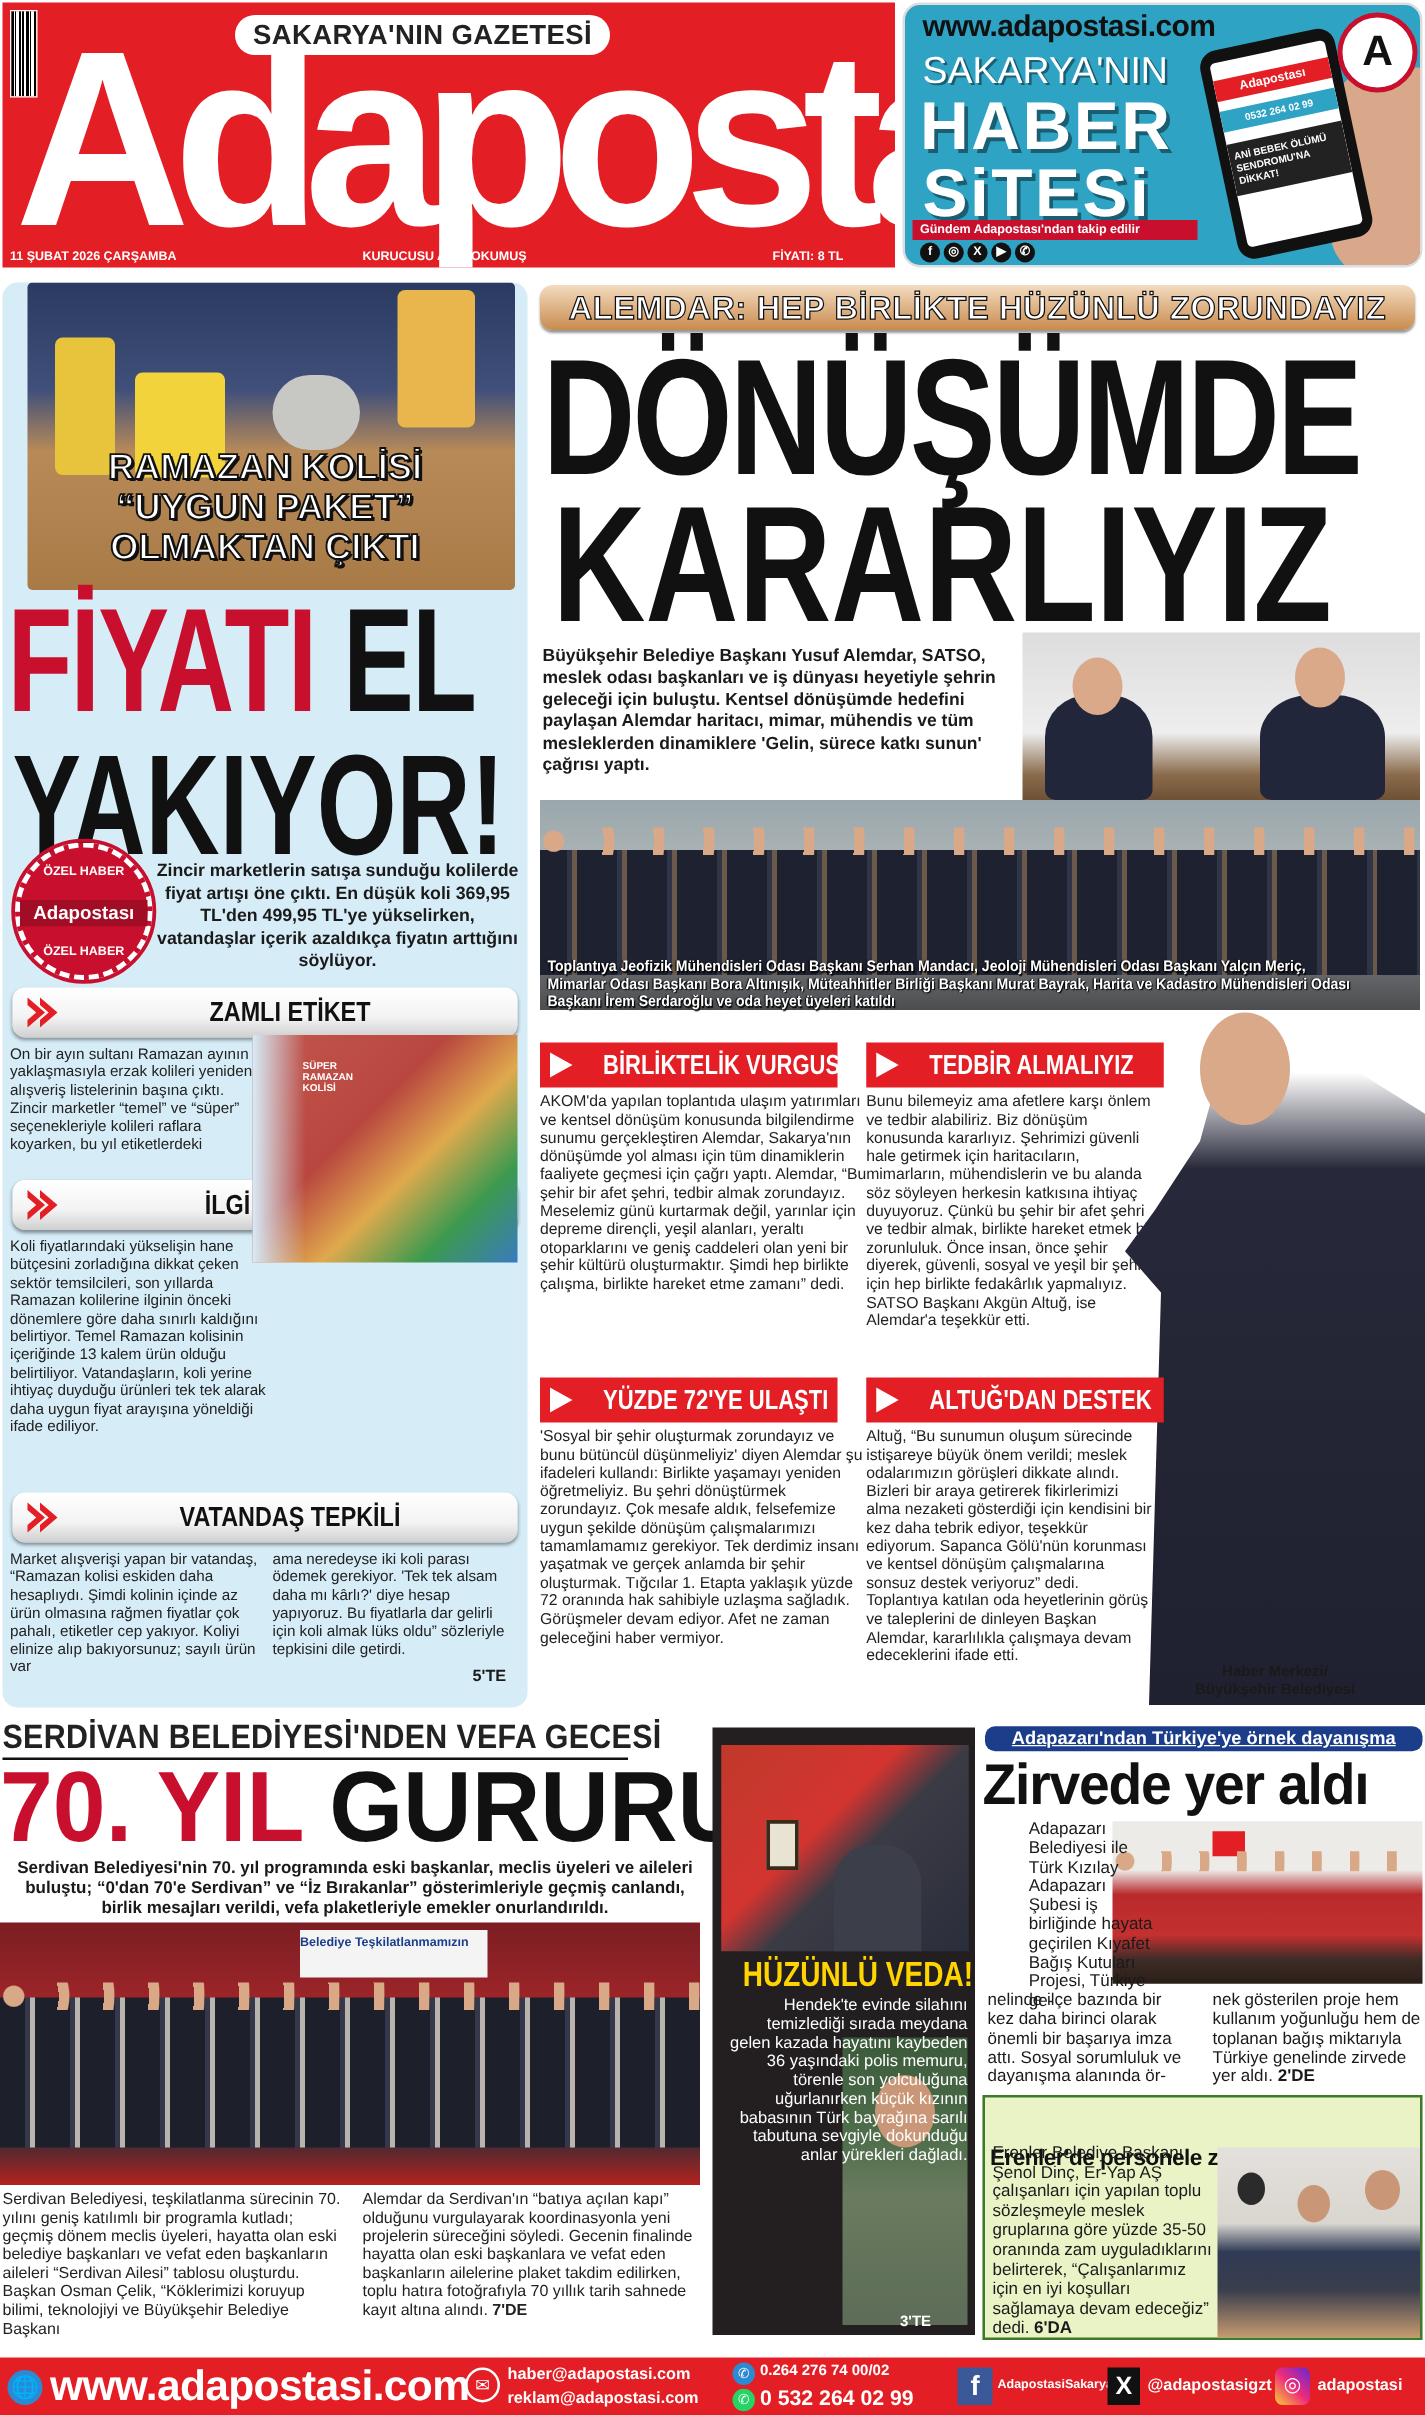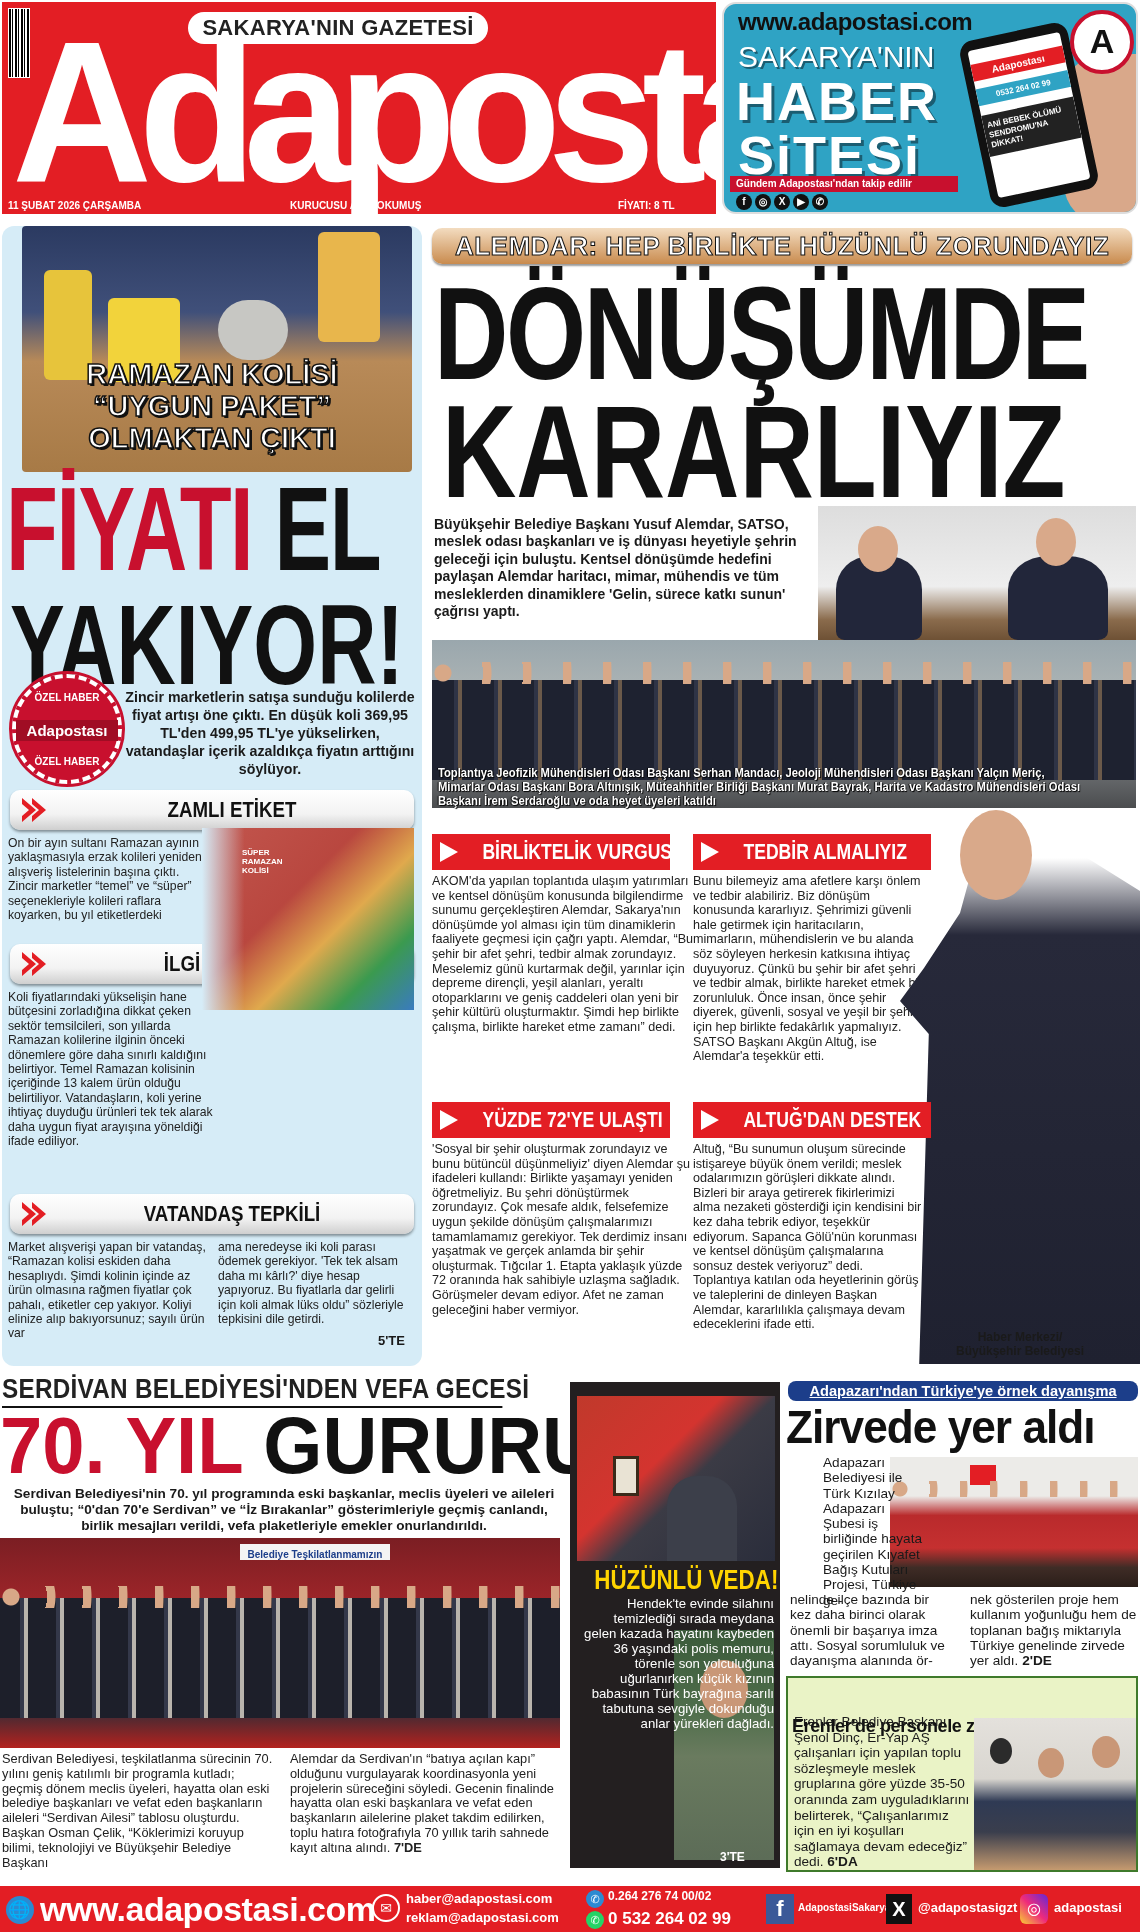--- a/index.html
+++ b/index.html
@@ -248,21 +248,21 @@
   <div>Büyükşehir Belediyesi</div>
 </div>
 
 <div id="serdivan-kicker" class="abs">SERDİVAN BELEDİYESİ'NDEN VEFA GECESİ</div>
 <div id="serdivan-head" class="abs">
   <span class="r">70. YIL</span>
   <span class="b">GURURU</span>
 </div>
 <div id="serdivan-lead" class="abs">Serdivan Belediyesi'nin 70. yıl programında eski başkanlar, meclis üyeleri ve aileleri buluştu; “0'dan 70'e Serdivan” ve “İz Bırakanlar” gösterimleriyle geçmiş canlandı, birlik mesajları verildi, vefa plaketleriyle emekler onurlandırıldı.</div>
 <div id="serdivan-photo" class="abs">
-  <div style="position:absolute;left:240px;top:6px;width:150px;height:16px;background:#f4f4f4;color:#1c3e8a;font-size:10px;font-weight:bold;line-height:22px;text-align:center">Belediye Teşkilatlanmamızın</div>
+  <div style="position:absolute;left:240px;top:6px;width:150px;height:38px;background:#f4f4f4;color:#1c3e8a;font-size:10px;font-weight:bold;line-height:22px;">Belediye Teşkilatlanmamızın</div>
   <div style="position:absolute;left:0;top:60px;width:560px;height:120px;background:repeating-linear-gradient(90deg,#1d1f2a 0 20px,#34384a 20px 24px,#b9b4ad 24px 28px,#1d1f2a 28px 36px)"></div>
   <div style="position:absolute;left:0;top:48px;width:560px;height:22px;background:repeating-radial-gradient(circle at 11px 11px,#d8a887 0 8px,transparent 9px 36px)"></div>
 </div>
 <div class="body-txt" style="left:2px;top:1752px;width:272px;font-size:12.8px;line-height:14.8px">Serdivan Belediyesi, teşkilatlanma sürecinin 70. yılını geniş katılımlı bir programla kutladı; geçmiş dönem meclis üyeleri, hayatta olan eski belediye başkanları ve vefat eden başkanların aileleri “Serdivan Ailesi” tablosu oluşturdu. Başkan Osman Çelik, “Köklerimizi koruyup bilimi, teknolojiyi ve  Büyükşehir  Belediye Başkanı</div>
 <div class="body-txt" style="left:290px;top:1752px;width:272px;font-size:12.8px;line-height:14.8px">
   <span>Alemdar da Serdivan'ın “batıya açılan kapı” olduğunu vurgulayarak koordinasyonla yeni projelerin süreceğini söyledi. Gecenin finalinde hayatta olan eski başkanlara ve vefat eden başkanların ailelerine plaket takdim edilirken, toplu hatıra fotoğrafıyla 70 yıllık tarih sahnede kayıt altına alındı.</span>
   <span id="seven-de">7'DE</span>
 </div>
 
 <div id="veda-box" class="abs">

